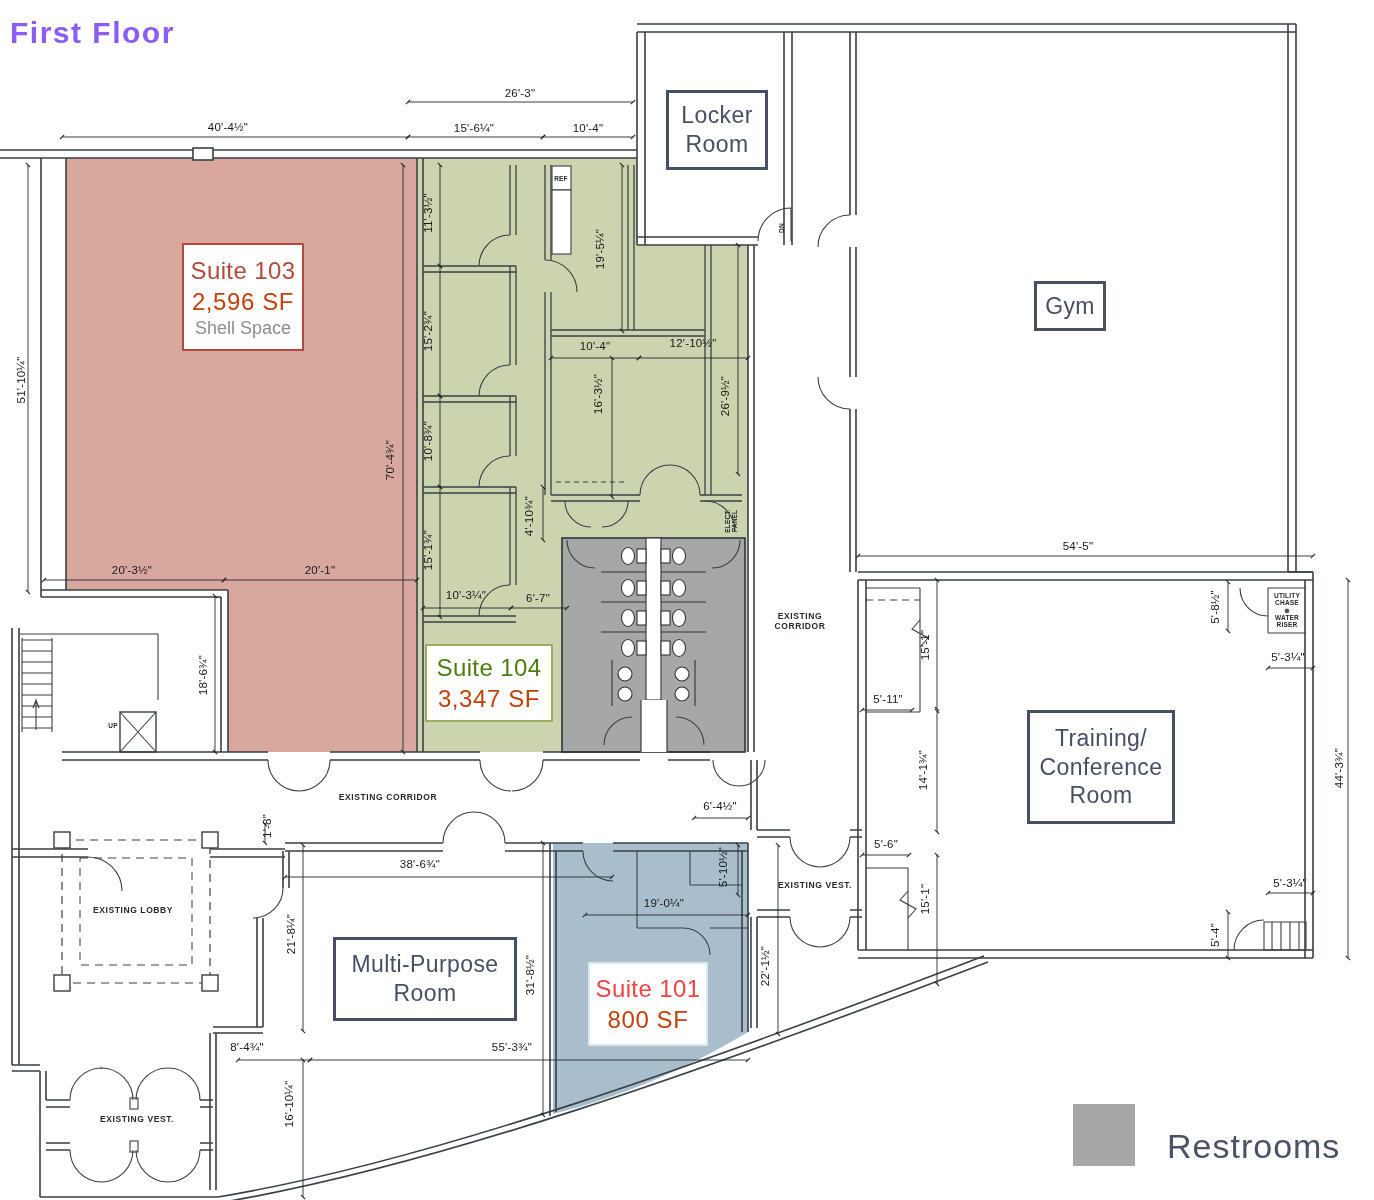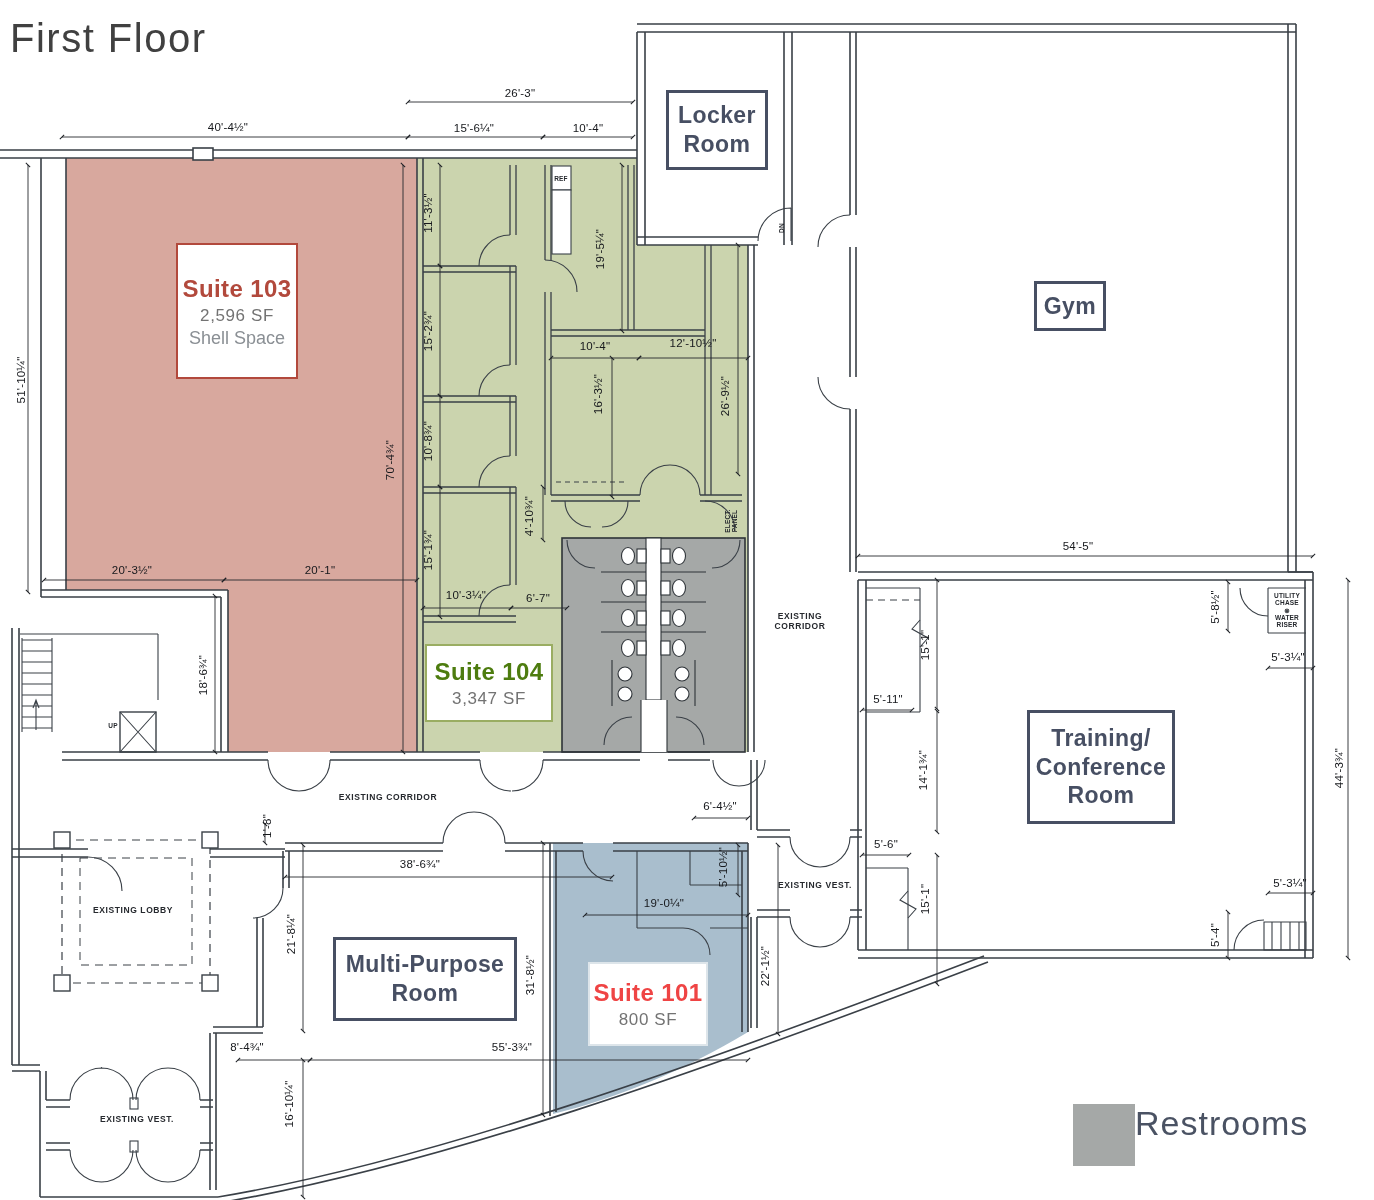--- a/index.html
+++ b/index.html
@@ -1,37 +1,37 @@
 <!DOCTYPE html>
 <html><head>
 <meta charset="utf-8">
 <style>
   html,body{margin:0;padding:0;background:#fff}
   #stage{position:relative;width:1374px;height:1200px;background:#fff;overflow:hidden;
          font-family:"Liberation Sans",sans-serif}
   #plan-svg{position:absolute;left:0;top:0}
-  #title{position:absolute;left:10px;top:16px;font-size:40px;letter-spacing:1.5px;
-         color:#404040;font-weight:400}
+  #title{position:absolute;left:10px;top:16px;font-size:30px;letter-spacing:1.5px;
+         color:#8b5cf6;font-weight:700}
   .ann{position:absolute;transform:translate(-50%,-50%);font-size:11.5px;color:#16181c;
        white-space:pre-line;text-align:center;line-height:1.15;letter-spacing:.2px}
   .ann.rot{transform:translate(-50%,-50%) rotate(-90deg)}
   .ann.area{font-size:8.5px;font-weight:700;letter-spacing:.6px;color:#26292e}
   .ann.tiny{font-size:6.5px;font-weight:700;letter-spacing:.2px;color:#26292e;line-height:1.12}
   .roombox{position:absolute;background:#fff;display:flex;flex-direction:column;align-items:center;
            justify-content:center;text-align:center;gap:2px;box-sizing:border-box}
   .b103{border:2px solid #b2493c}
   .b104{border:2px solid #9aad62}
   .b101{border:2px solid #dde5ea}
   .bink{border:3px solid #474f63}
-  .rname{font-weight:700;font-size:24px;letter-spacing:.4px;white-space:pre-line;line-height:1.25}
+  .rname{font-weight:400;font-size:24px;letter-spacing:.4px;white-space:pre-line;line-height:1.25}
   .rname.small{font-size:23px}
   .c103{color:#b2493c}.c104{color:#4d7c0f}.c101{color:#ef4444}.cink{color:#474f63}
-  .rsize{font-size:17px;color:#737373;letter-spacing:.6px}
+  .rsize{font-size:24px;color:#c2410c;letter-spacing:.6px}
   .rnote{font-size:18px;color:#8a8f94;}
-  #legend{position:absolute;left:1073px;top:1104px;display:flex;align-items:flex-start;}
+  #legend{position:absolute;left:1073px;top:1104px;display:flex;align-items:flex-end;gap:32px}
   #legend .swatch{width:62px;height:62px;background:#a5a8a7}
   #legend .label{font-size:34px;color:#4a5263;letter-spacing:1px}
 </style>
 </head>
 <body>
 
 <div id="stage">
 
   <svg id="plan-svg" width="1374" height="1200" viewBox="0 0 1374 1200">
     <defs>
@@ -182,21 +182,21 @@
       <path marker-start="url(#tk)" marker-end="url(#tk)" d="M1228,582V631"></path>
       <path marker-start="url(#tk)" marker-end="url(#tk)" d="M1268,668H1313"></path>
       <path marker-start="url(#tk)" marker-end="url(#tk)" d="M1348,580V958"></path>
       <path marker-start="url(#tk)" marker-end="url(#tk)" d="M1268,893H1313"></path>
       <path marker-start="url(#tk)" marker-end="url(#tk)" d="M1228,912V958"></path>
     </g>
   </svg>
 
   <div id="title">First Floor</div>
 
-  <div class="roombox b103" style="left:176px;top:243px;width:122px;height:136px">
+  <div class="roombox b103" style="left:182px;top:243px;width:122px;height:108px">
     <div class="rname c103">Suite 103</div>
     <div class="rsize">2,596 SF</div>
     <div class="rnote">Shell Space</div>
   </div>
 
   <div class="roombox b104" style="left:425px;top:644px;width:128px;height:78px">
     <div class="rname c104">Suite 104</div>
     <div class="rsize">3,347 SF</div>
   </div>
 

